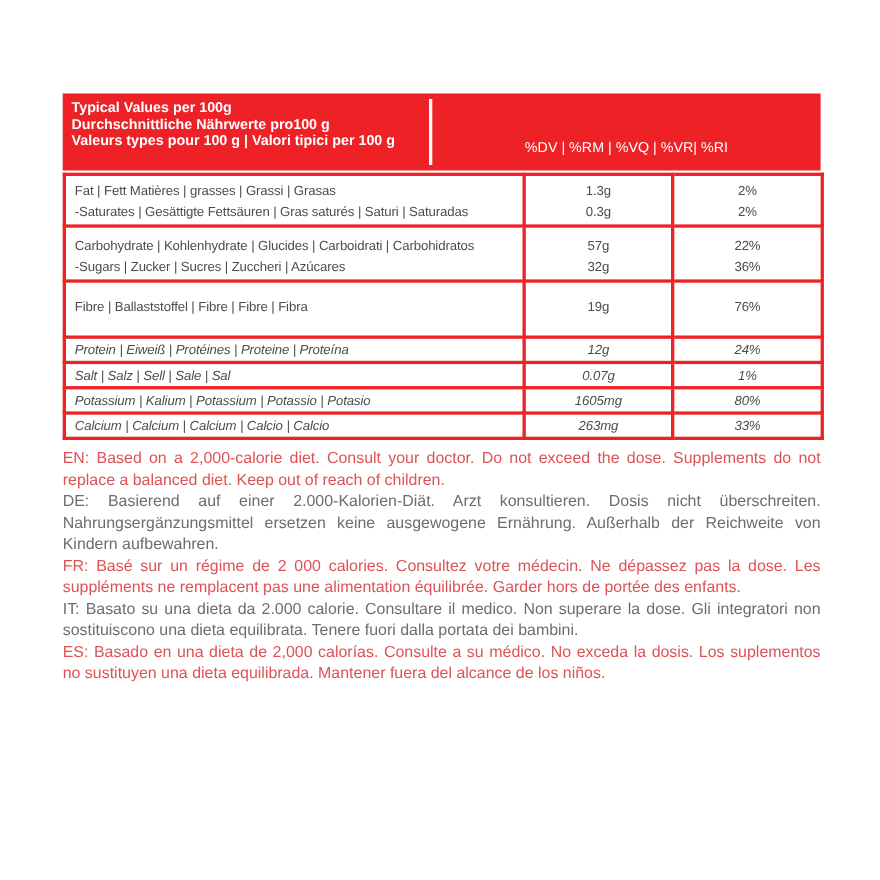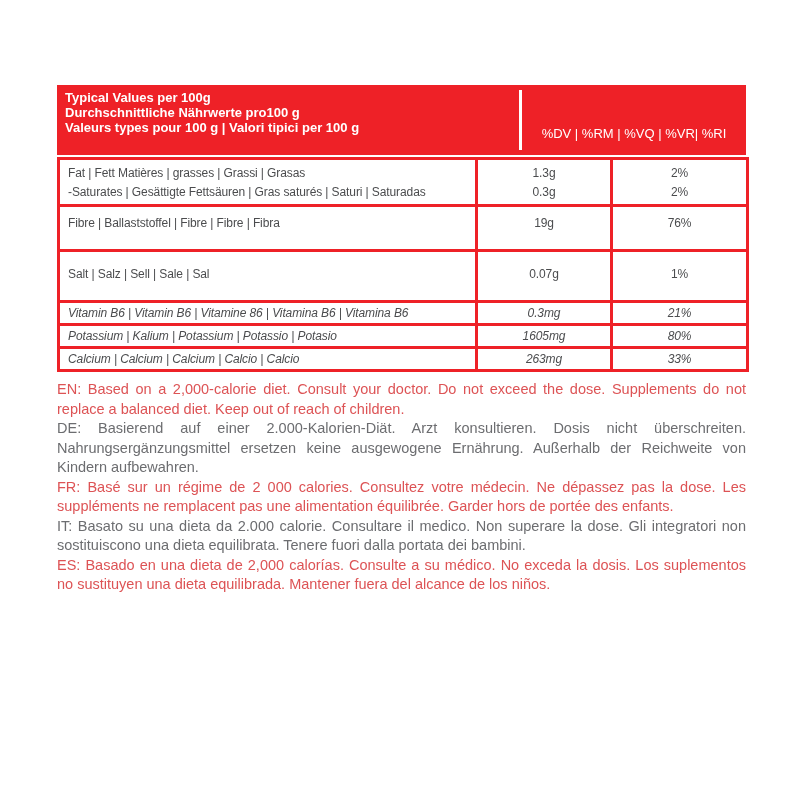--- a/index.html
+++ b/index.html
@@ -22,21 +22,21 @@
     width: 689px;
   }
   
   .nt-header {
     display: flex;
     background: var(--red);
     height: 70px;
     width: 100%;
   }
   .nt-header-left {
-    width: 462px;
+    width: 333px;
     padding: 5px 8px;
     color: var(--white);
     font-weight: bold;
     font-size: 13px;
     line-height: 15px;
     white-space: nowrap;
     overflow: hidden;
   }
   .nt-header-divider {
     width: 3px;
@@ -130,49 +130,63 @@
             <div class="line">1.3g</div>
             <div class="line">0.3g</div>
           </td>
           <td class="percent-cell">
             <div class="line">2%</div>
             <div class="line">2%</div>
           </td>
         </tr>
         <tr>
           <td class="label-cell">
+            <div class="line">Carbohydrate | Kohlenhydrate | Glucides | Carboidrati | Carbohidratos</div>
+            <div class="line">-Sugars | Zucker | Sucres | Zuccheri | Azúcares</div>
+          </td>
+          <td class="value-cell">
+            <div class="line">57g</div>
+            <div class="line">32g</div>
+          </td>
+          <td class="percent-cell">
+            <div class="line">22%</div>
+            <div class="line">36%</div>
+          </td>
+        </tr>
+        <tr>
+          <td class="label-cell">
             <div class="line">Fibre | Ballaststoffel | Fibre | Fibre | Fibra</div>
           </td>
           <td class="value-cell">
             <div class="line">19g</div>
           </td>
           <td class="percent-cell">
             <div class="line">76%</div>
           </td>
         </tr>
         <tr>
           <td class="label-cell">
+            <div class="line">Protein | Eiweiß | Protéines | Proteine | Proteína</div>
+          </td>
+          <td class="value-cell">
+            <div class="line">12g</div>
+          </td>
+          <td class="percent-cell">
+            <div class="line">24%</div>
+          </td>
+        </tr>
+        <tr>
+          <td class="label-cell">
             <div class="line">Salt | Salz | Sell | Sale | Sal</div>
           </td>
           <td class="value-cell">
             <div class="line">0.07g</div>
           </td>
           <td class="percent-cell">
             <div class="line">1%</div>
-          </td>
-        </tr>
-        <tr>
-          <td class="label-cell">
-            <div class="line">Vitamin B6 | Vitamin B6 | Vitamine 86 | Vitamina B6 | Vitamina B6</div>
-          </td>
-          <td class="value-cell">
-            <div class="line">0.3mg</div>
-          </td>
-          <td class="percent-cell">
-            <div class="line">21%</div>
           </td>
         </tr>
         <tr>
           <td class="label-cell">
             <div class="line">Potassium | Kalium | Potassium | Potassio | Potasio</div>
           </td>
           <td class="value-cell">
             <div class="line">1605mg</div>
           </td>
           <td class="percent-cell">

